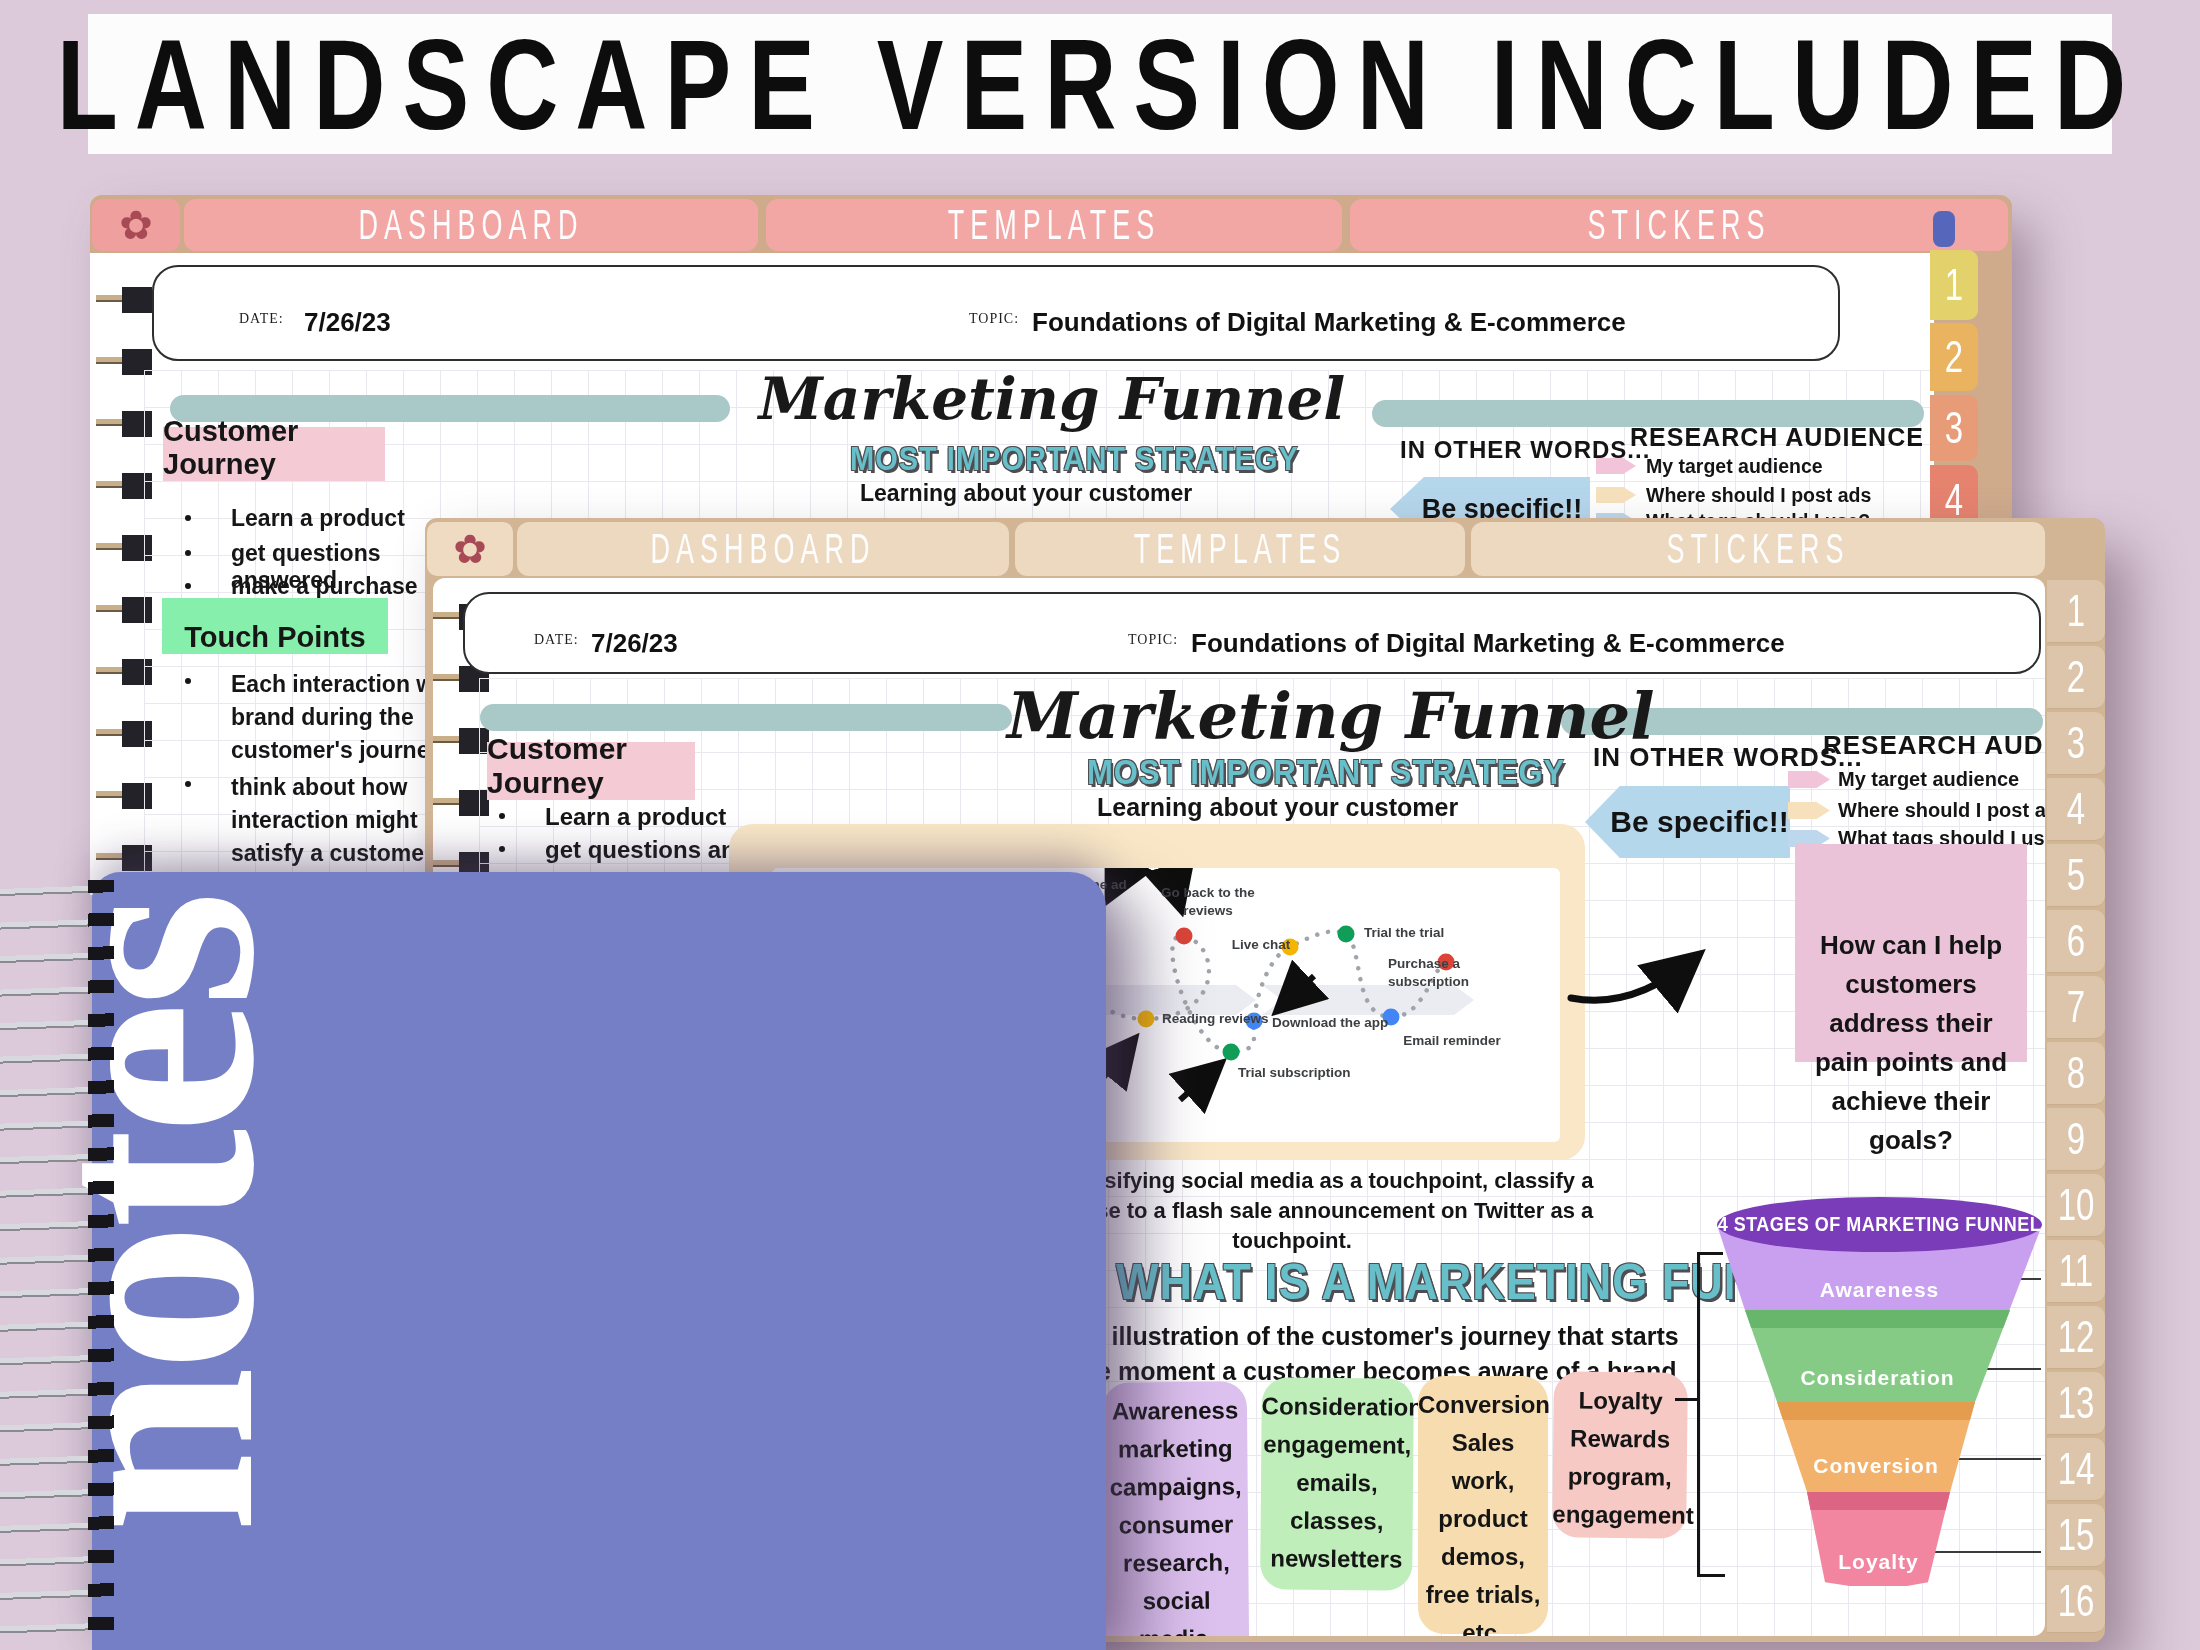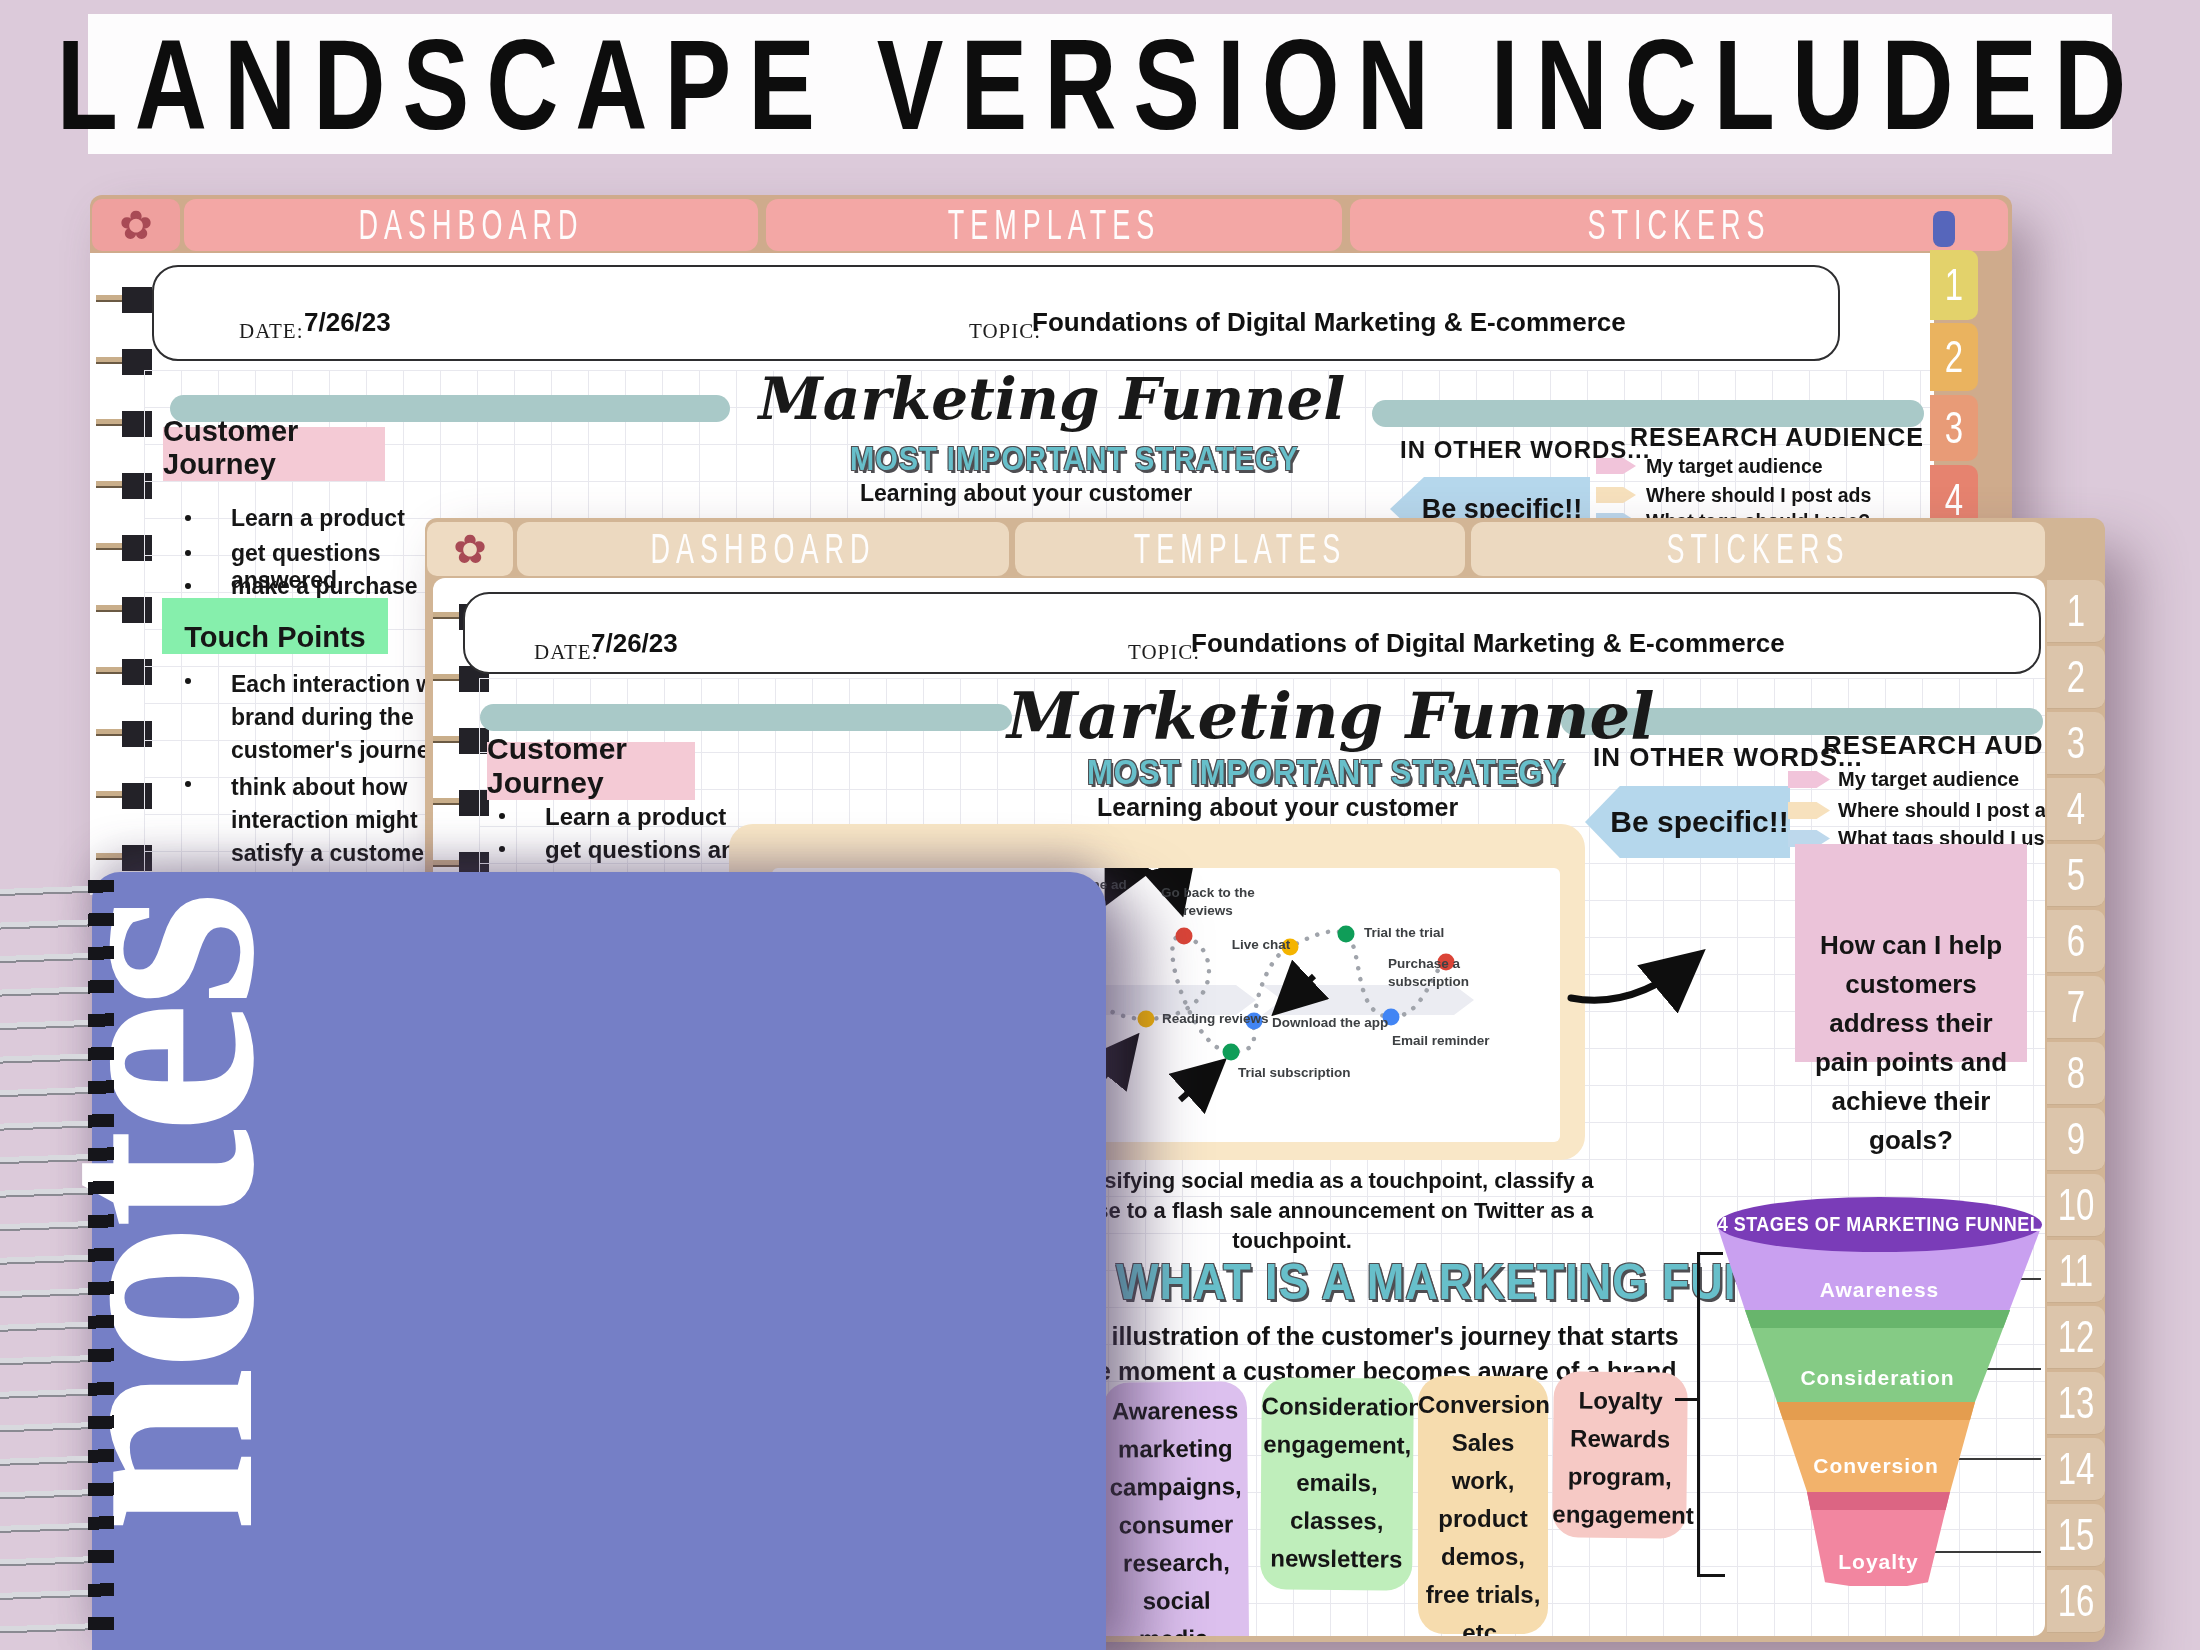--- a/index.html
+++ b/index.html
@@ -23,21 +23,21 @@
   .grid{position:absolute;background-image:
         linear-gradient(to right,#e8e8ee 1px,transparent 1px),
         linear-gradient(to bottom,#e8e8ee 1px,transparent 1px);
         background-size:37px 37px;}
   .clips{position:absolute;width:58px;}
   .clips::before{content:"";position:absolute;left:0;top:0;bottom:0;width:36px;
      background:repeating-linear-gradient(180deg,transparent 0 22px,#c9ae8a 22px 27px,#6b5a44 27px 29px,transparent 29px 62px);}
   .clips::after{content:"";position:absolute;left:26px;top:0;bottom:0;width:30px;
      background:repeating-linear-gradient(180deg,transparent 0 14px,#232228 14px 40px,transparent 40px 62px);}
   .datebox{position:absolute;background:#fff;border:2px solid #2e2e30;border-radius:26px;}
-  .meta-label{position:absolute;font-family:"Liberation Serif",serif;font-size:21px;color:#1d1d1d;letter-spacing:1px;margin-top:8px;}
+  .meta-label{position:absolute;font-family:"Liberation Serif",serif;font-size:14px;color:#1d1d1d;letter-spacing:1px;}
   .meta-value{position:absolute;font-weight:700;font-size:26px;color:#111;}
   .pill{position:absolute;background:#a9c9c8;border-radius:14px;}
   .script-title{position:absolute;font-family:"DejaVu Serif",serif;font-style:italic;font-weight:700;
                 color:#191919;text-align:center;white-space:nowrap;}
   .outline-teal{position:absolute;color:#67bfca;font-weight:800;text-align:center;letter-spacing:1px;
                 transform:scaleY(1.12);white-space:nowrap;
                 text-shadow:2.5px 2.5px 0 #4e4e52,-1px -1px 0 #4e4e52,1px -1px 0 #4e4e52,-1px 1px 0 #4e4e52;}
   .tagline{position:absolute;font-weight:700;color:#141414;text-align:left;white-space:nowrap;}
   .hl{position:absolute;display:flex;align-items:flex-end;justify-content:center;}
   .hl-pink{background:#f4cad5;}
@@ -126,21 +126,21 @@
   .dot-red{background:#db4437;} .dot-yellow{background:#f4b400;} .dot-green{background:#0f9d58;} .dot-blue{background:#4285f4;}
   .jd-label{position:absolute;font-weight:700;font-size:13.5px;color:#3d4043;line-height:1.3;}
   #jl-online{left:288px;top:8px;width:72px;text-align:center;}
   #jl-goback{left:376px;top:16px;width:120px;text-align:center;}
   #jl-live{left:458px;top:68px;width:62px;text-align:center;}
   #jl-start{left:592px;top:56px;width:100px;text-align:left;}
   #jl-purchase{left:616px;top:50px;width:150px;margin-top:37px;}
   #jl-reading{left:390px;top:142px;width:110px;text-align:left;}
   #jl-download{left:500px;top:146px;width:130px;text-align:left;}
   #jl-trial{left:466px;top:196px;width:150px;text-align:left;}
-  #jl-email{left:620px;top:164px;width:120px;text-align:left;}
+  #jl-email{left:620px;top:164px;width:120px;text-align:center;}
   #fp-iow{left:1160px;top:164px;font-size:26px;}
   #fp-spec{left:1152px;top:208px;width:205px;height:72px;background:#b5d7ec;}
   #fp-spec span{font-size:30px;}
   #fp-define{left:1156px;top:286px;width:206px;height:84px;background:#f6d9c0;}
   #fp-define span{font-size:28px;line-height:1.3;}
   #curve-arrow{position:absolute;left:1130px;top:370px;width:150px;height:66px;}
   #fp-research{position:absolute;left:1390px;top:152px;font-size:26px;font-weight:800;letter-spacing:1px;color:#141414;white-space:nowrap;}
   .fp-la{left:1355px;width:42px;height:17px;}
   #fp-la0{top:193px;background:#f1c4da;} #fp-la1{top:224px;background:#f7e1bd;} #fp-la2{top:252px;background:#bdd8ec;}
   .fp-lt{left:1405px;font-size:20px;}

